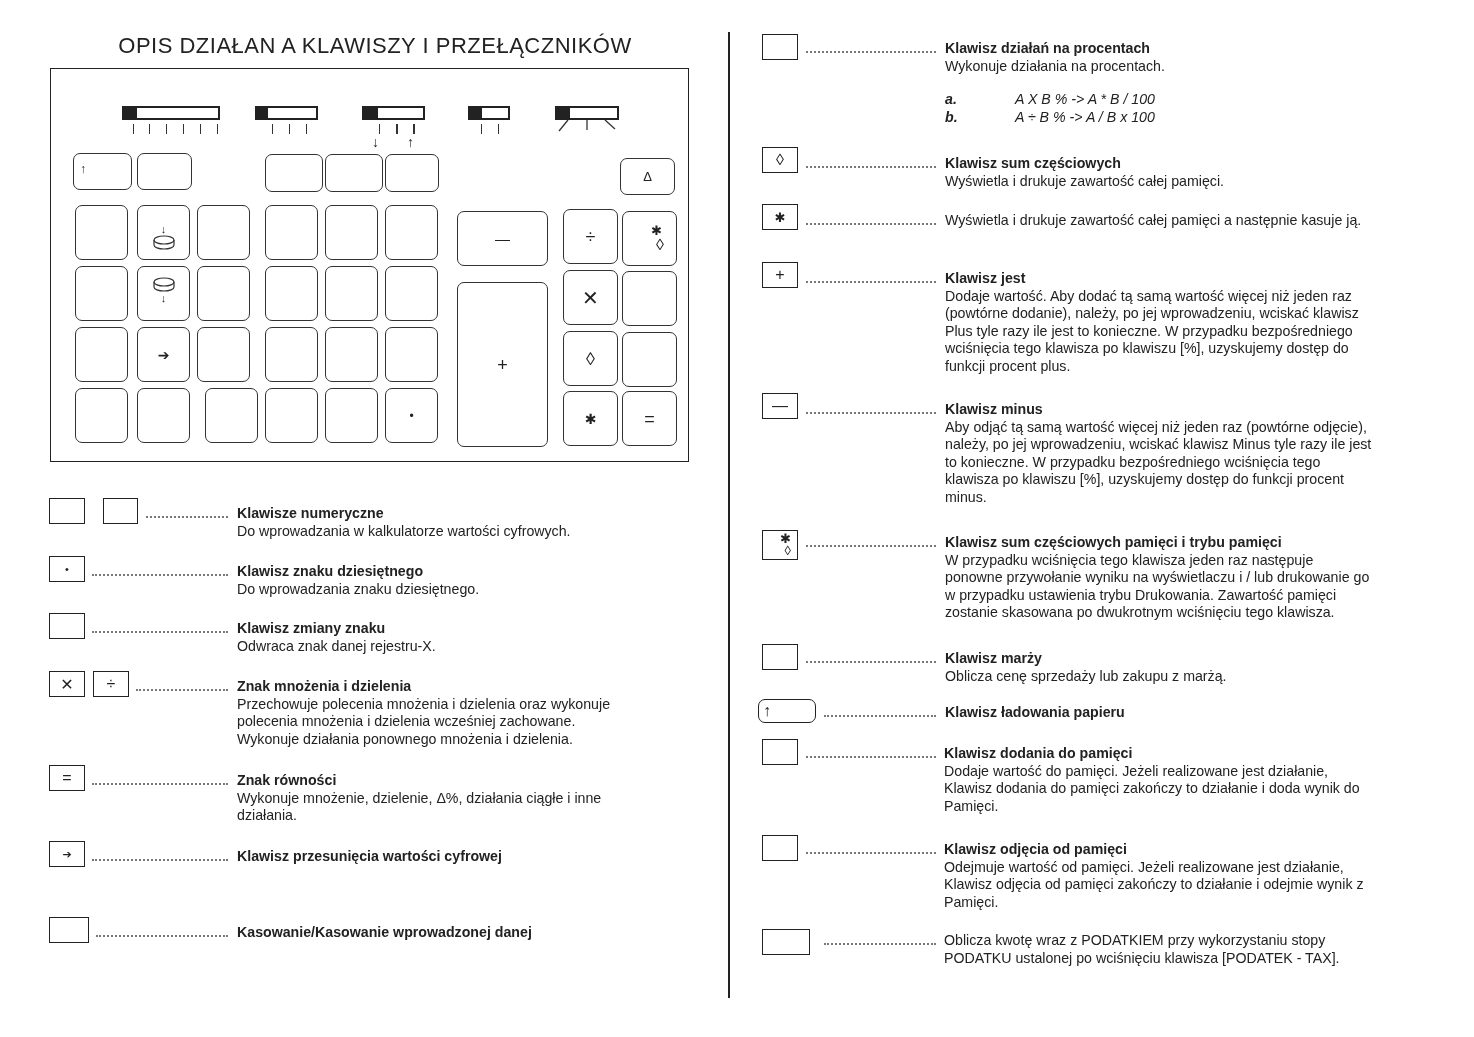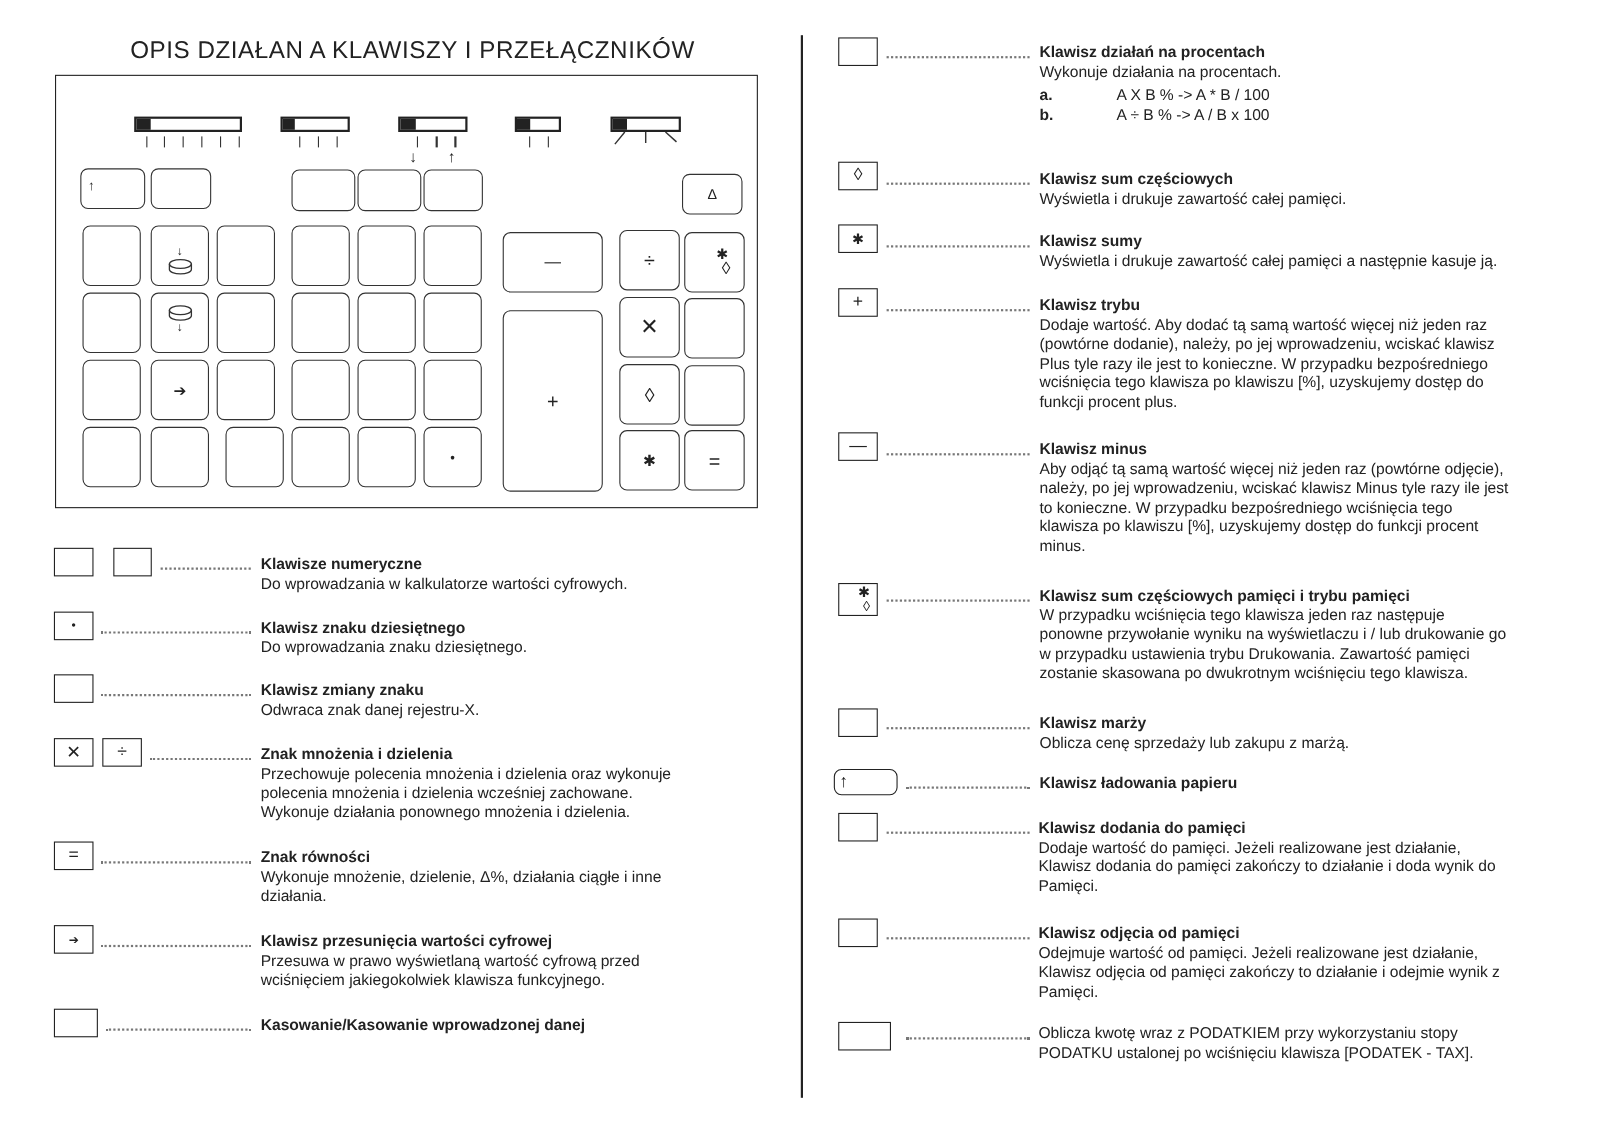--- a/index.html
+++ b/index.html
@@ -205,62 +205,59 @@
       <span class="h">Znak równości</span>
       <span class="d" style="white-space: pre-line;">Wykonuje mnożenie, dzielenie, Δ%, działania ciągłe i inne
 działania.</span>
     </div>
     <div class="sample" style="left: 49px; top: 841px; width: 36px; height: 26px;">
       <span style="font-size: 11px;">➔</span>
     </div>
     <div class="dots" style="left: 92px; top: 853px; width: 136px;"></div>
     <div class="entry" style="left: 237px; top: 848px;">
       <span class="h">Klawisz przesunięcia wartości cyfrowej</span>
-      <span class="d" style="white-space: pre-line;">Przesuwa w prawo wyświetlaną wartość cyfrową przed
-wciśnięciem jakiegokolwiek klawisza funkcyjnego.</span>
     </div>
     <div class="sample" style="left: 49px; top: 917px; width: 40px; height: 26px;"></div>
     <div class="dots" style="left: 96px; top: 929px; width: 132px;"></div>
     <div class="entry" style="left: 237px; top: 924px;">
       <span class="h">Kasowanie/Kasowanie wprowadzonej danej</span>
     </div>
   </div>
 <div id="legend-right">
     <div class="sample" style="left: 762px; top: 34px; width: 36px; height: 26px;"></div>
     <div class="dots" style="left: 806px; top: 45px; width: 130px;"></div>
     <div class="entry" style="left: 945px; top: 40px;">
       <span class="h">Klawisz działań na procentach</span>
       <span class="d" style="white-space: pre-line;">Wykonuje działania na procentach.</span>
-      <div class="formula" style="position: static; margin-top: 4px;">
+      <div class="formula" style="position: static; margin-top: 16px; font-style: italic;">
         <div><span class="lbl">a.</span><span>A X B % -&gt; A * B / 100</span></div>
         <div><span class="lbl">b.</span><span>A ÷ B % -&gt; A / B x 100</span></div>
       </div>
     </div>
     <div class="sample" style="left: 762px; top: 147px; width: 36px; height: 26px;">
       <span style="font-size: 16px;">◊</span>
     </div>
     <div class="dots" style="left: 806px; top: 160px; width: 130px;"></div>
     <div class="entry" style="left: 945px; top: 155px;">
       <span class="h">Klawisz sum częściowych</span>
       <span class="d" style="white-space: pre-line;">Wyświetla i drukuje zawartość całej pamięci.</span>
     </div>
     <div class="sample" style="left: 762px; top: 204px; width: 36px; height: 26px;">
       <span style="font-size: 13px;">✱</span>
     </div>
     <div class="dots" style="left: 806px; top: 217px; width: 130px;"></div>
     <div class="entry" style="left: 945px; top: 212px;">
-      <span class="h">Klawisz sumy</span>
       <span class="d" style="white-space: pre-line;">Wyświetla i drukuje zawartość całej pamięci a następnie kasuje ją.</span>
     </div>
     <div class="sample" style="left: 762px; top: 262px; width: 36px; height: 26px;">
       <span style="font-size: 16px;">+</span>
     </div>
     <div class="dots" style="left: 806px; top: 275px; width: 130px;"></div>
     <div class="entry" style="left: 945px; top: 270px;">
-      <span class="h">Klawisz trybu</span>
+      <span class="h">Klawisz jest</span>
       <span class="d" style="white-space: pre-line;">Dodaje wartość. Aby dodać tą samą wartość więcej niż jeden raz
 (powtórne dodanie), należy, po jej wprowadzeniu, wciskać klawisz
 Plus tyle razy ile jest to konieczne. W przypadku bezpośredniego
 wciśnięcia tego klawisza po klawiszu [%], uzyskujemy dostęp do
 funkcji procent plus.</span>
     </div>
     <div class="sample" style="left: 762px; top: 393px; width: 36px; height: 26px;">
       <span style="font-size: 16px;">—</span>
     </div>
     <div class="dots" style="left: 806px; top: 406px; width: 130px;"></div>

